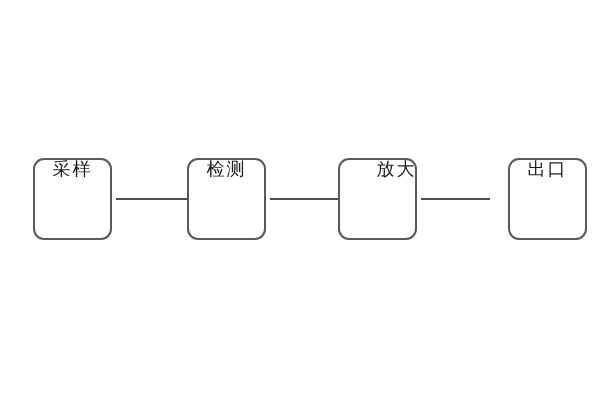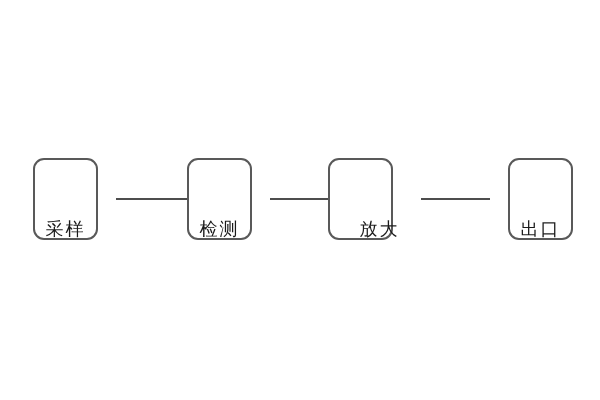--- a/index.html
+++ b/index.html
@@ -13,41 +13,41 @@
   .canvas {
     position: relative;
     width: 600px;
     height: 400px;
     background: #ffffff;
     overflow: hidden;
   }
   .flow-node {
     position: absolute;
     top: 158px;
-    width: 65px;
+    width: 79px;
     height: 82px;
     box-sizing: border-box;
     background: #ffffff;
     border: 2px solid #595959;
     border-radius: 11px;
     display: flex;
-    align-items: flex-end;
+    align-items: flex-start;
     justify-content: center;
     z-index: 2;
   }
   .flow-node .node-label {
     font-size: 18px;
     color: #1a1a1a;
     letter-spacing: 2px;
     line-height: 1;
     white-space: nowrap;
   }
   .node-1 { left: 33px; }
   .node-2 { left: 187px; }
-  .node-3 { left: 328px; padding-left: 38px; }
+  .node-3 { left: 338px; padding-left: 38px; }
   .node-4 { left: 508px; }
   .connector {
     position: absolute;
     top: 198px;
     height: 2px;
     background: #4d4d4d;
     z-index: 1;
   }
   .connector-1 { left: 116px; width: 73px; }
   .connector-2 { left: 270px; width: 70px; }

